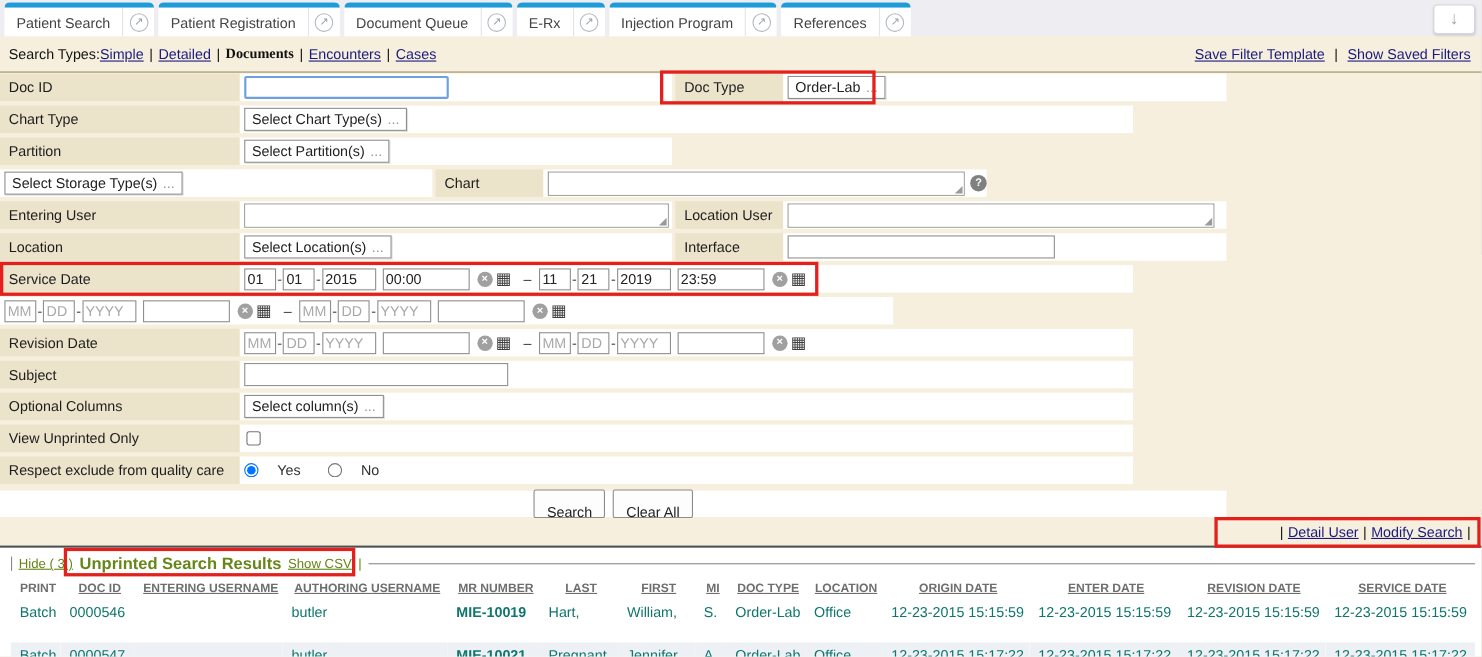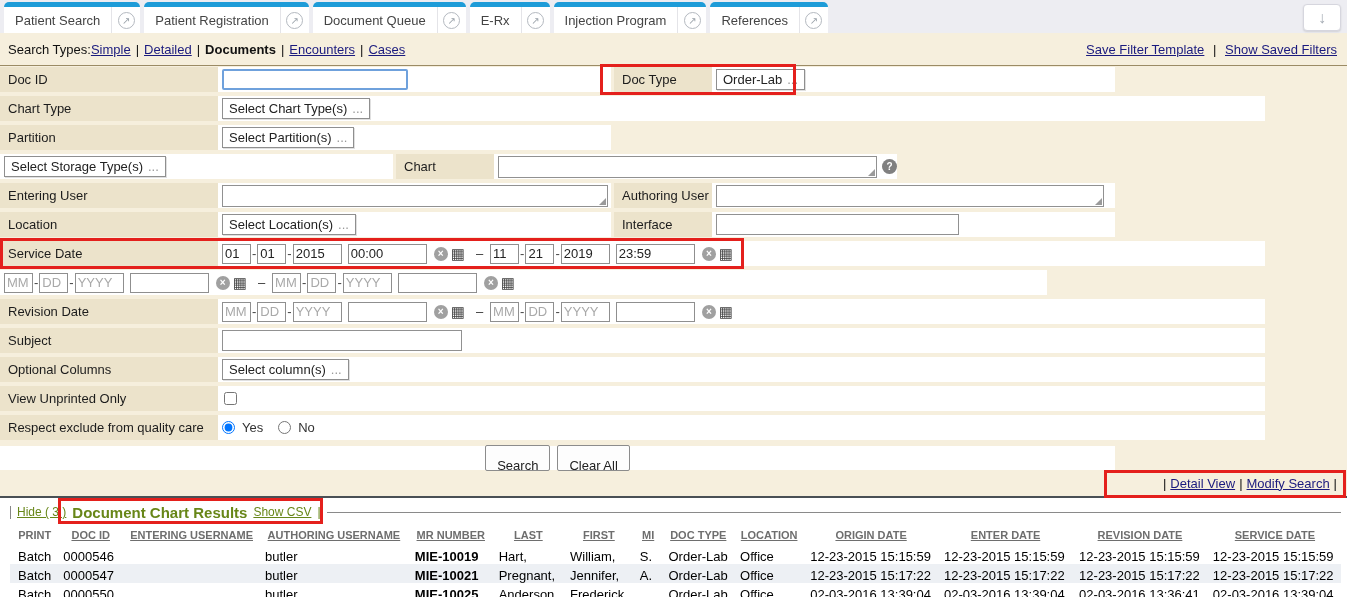--- a/index.html
+++ b/index.html
@@ -17,33 +17,33 @@
                   font-size:10px; line-height:15px; text-align:center; }
   .download-btn { position:absolute; right:6px; top:4px; width:38px; height:27px; background:#fff; border:1px solid #d6d6de;
                   border-radius:4px; box-shadow:0 1px 2px rgba(0,0,0,.12); color:#a6adb5; font-weight:bold; font-size:16px;
                   display:flex; align-items:center; justify-content:center; cursor:pointer; }
 
   
   .searchtypes { height:33px; display:flex; align-items:center; padding:0 10px 0 8px; font-size:13px; color:#111;
                  border-bottom:1px solid #9b8b65; }
   .searchtypes a, .blue-link { color:#1a1a7e; text-decoration:underline; cursor:pointer; }
   .st-sep { margin:0 5px; }
-  .st-current { font-weight:bold; }
+  .st-current { font-weight:bold;font-family:Liberation Serif, serif; }
   .st-right { margin-left:auto; }
 
   
   .form { padding-top:1px; }
   .form-row { display:flex; height:25px; margin-bottom:4px; font-size:13px; align-items:stretch; }
   .lbl { width:218px; background:#ece3cb; display:flex; align-items:center; padding-left:8px; color:#1c1c1c; flex:none; }
   .fld { background:#fff; display:flex; align-items:center; padding-left:4px; flex:none; }
   .fld-left  { width:393px; }
   .gap3 { width:3px; flex:none; }
   .lbl-right { width:98px; flex:none; }
   .fld-right { width:403px; }
-  .fld-wide  { width:1047px; }
+  .fld-wide  { width:812px; }
 
   input, button { font-family:"Liberation Sans", sans-serif; }
   .txt { height:21px; border:1px solid #919191; font-size:13px; padding:0 3px; background:#fff; color:#222; }
   .txt-focus { border:2px solid #6fa1dc; border-radius:2px; }
   .selbtn { display:inline-flex; align-items:center; gap:5px; height:21px; padding:0 6px; background:#fff;
             border:1px solid #8f8f8f; box-shadow:1px 1px 0 rgba(0,0,0,.12); font-size:13px; color:#222; cursor:pointer; }
   .selbtn .dots { color:#999; }
   .ta { position:relative; background:#fff; border:1px solid #919191; height:22px; }
   .ta input { width:100%; height:100%; border:none; outline:none; font-size:13px; padding:0 3px; }
   .ta::after { content:""; position:absolute; right:1px; bottom:1px; width:0; height:0;
@@ -55,21 +55,21 @@
   .date-input.yyyy { width:49px; }
   .date-input.time { width:79px; }
   .date-input::placeholder { color:#a9a9a9; opacity:1; }
   .dsep { color:#444; margin:0 1px; }
   .clear-circle { width:14px; height:14px; border-radius:50%; background:#a0a0a0; color:#fff; font-size:10px; font-weight:bold;
                   display:inline-flex; align-items:center; justify-content:center; margin:0 3px 0 7px; cursor:pointer; }
   .cal { color:#3f3f3f; font-size:15px; line-height:15px; margin-right:4px; cursor:pointer; }
   .range-dash { color:#333; margin:0 7px; }
 
   .chk { width:13px; height:13px; margin-left:2px; }
-  .radio-grp { display:flex; align-items:center; gap:7px; color:#333; }
+  .radio-grp { display:flex; align-items:center; gap:17px; color:#333; }
   .radio-grp input { width:13px; height:13px; }
   .radio-grp label { margin-right:8px; }
 
   
   .btn-strip { width:1115px; height:24px; background:#fff; margin-top:6px; display:flex; align-items:center; justify-content:center; gap:7px; }
   .btn { height:22px; padding:12px 11px; font-size:13px; background:#fdfdfd; border:1px solid #8c8c8c; border-radius:2px; color:#222; cursor:pointer; }
   .links-row { height:26px; display:flex; align-items:center; justify-content:flex-end; padding-right:10px; font-size:13px; color:#111; gap:4px; }
   .divider { border-top:2px solid #4a5055; }
 
   
@@ -78,21 +78,21 @@
   .vtick { border-left:1px solid #888; height:13px; }
   .green-link { color:#678618; text-decoration:underline; cursor:pointer; font-size:12px; white-space:nowrap; }
   .res-title { color:#678618; font-weight:bold; font-size:15px; white-space:nowrap; }
   .res-line { flex:1; border-top:1px solid #8a8a8a; }
   .res-sep { color:#678618; }
 
   table.results-table { border-collapse:collapse; margin-top:3px; table-layout:fixed; }
   .results-table th { font-size:11px; color:#6e6e6e; text-align:center; padding:4px 4px 4px 8px; font-weight:bold;
                       white-space:nowrap; overflow:hidden; }
   .results-table th.sortable { text-decoration:underline; cursor:pointer; }
-  .results-table td { font-size:13px; color:#000000; padding:4px 4px 0 8px; white-space:nowrap; overflow:hidden; }
+  .results-table td { font-size:13px; color:#0f766e; padding:4px 4px 20px 8px; white-space:nowrap; overflow:hidden; }
   .results-table tr.alt { background:#edf0f4; }
   .results-table td.bold { font-weight:bold; }
 
   
   .ann { position:absolute; border:3px solid #e4201c; pointer-events:none; z-index:10; }
   #ann-doctype     { left:600px; top:64px;  width:196px; height:31px; }
   #ann-servicedate { left:0px;   top:238px; width:744px; height:31px; }
   #ann-title       { left:58px;  top:498px; width:265px; height:26px; }
   #ann-detail      { left:1104px;top:470px; width:242px; height:28px; }
 </style>
@@ -212,21 +212,21 @@
         <span class="help-circle">?</span>
       </div>
     </div>
 
     <div class="form-row">
       <div class="lbl">Entering User</div>
       <div class="fld fld-left">
           <span class="ta" style="width:386px"><input value="" style=""></span>
         </div>
       <div class="gap3"></div>
-      <div class="lbl lbl-right">Authoring User</div>
+      <div class="lbl lbl-right">Location User</div>
       <div class="fld fld-right">
           <span class="ta" style="width:388px"><input value="" style=""></span>
         </div>
     </div>
 
     <div class="form-row">
       <div class="lbl">Location</div>
       <div class="fld fld-left">
         <button class="selbtn">
             <span>Select Location(s)</span>
@@ -352,33 +352,33 @@
 
   </div>
 
   <div class="btn-strip">
     <button class="btn">Search</button>
     <button class="btn">Clear All</button>
   </div>
 
   <div class="links-row">
     <span>|</span>
-    <a class="blue-link">Detail View</a>
+    <a class="blue-link">Detail User</a>
     <span>|</span>
     <a class="blue-link">Modify Search</a>
     <span>|</span>
   </div>
 
   <div class="divider"></div>
 
   <div class="results">
     <div class="res-head">
       <span class="vtick"></span>
       <a class="green-link">Hide ( 3 )</a>
-      <span class="res-title">Document Chart Results</span>
+      <span class="res-title">Unprinted Search Results</span>
       <a class="green-link">Show CSV</a>
       <span class="res-sep">|</span>
       <span class="res-line"></span>
     </div>
     <table class="results-table">
       <thead>
           <tr id="results-head-row">
             <th style="width: 38px;">PRINT</th>
             <th class="sortable" style="width: 72px;">DOC ID</th>
             <th class="sortable" style="width: 132px;">ENTERING USERNAME</th>

